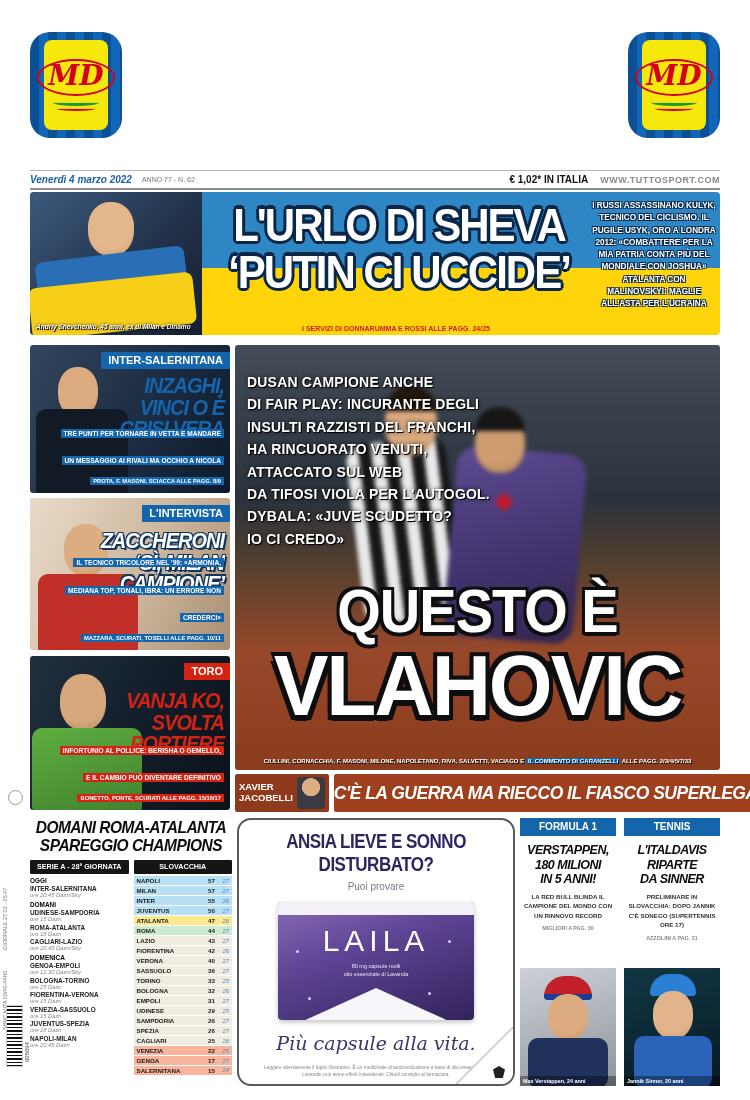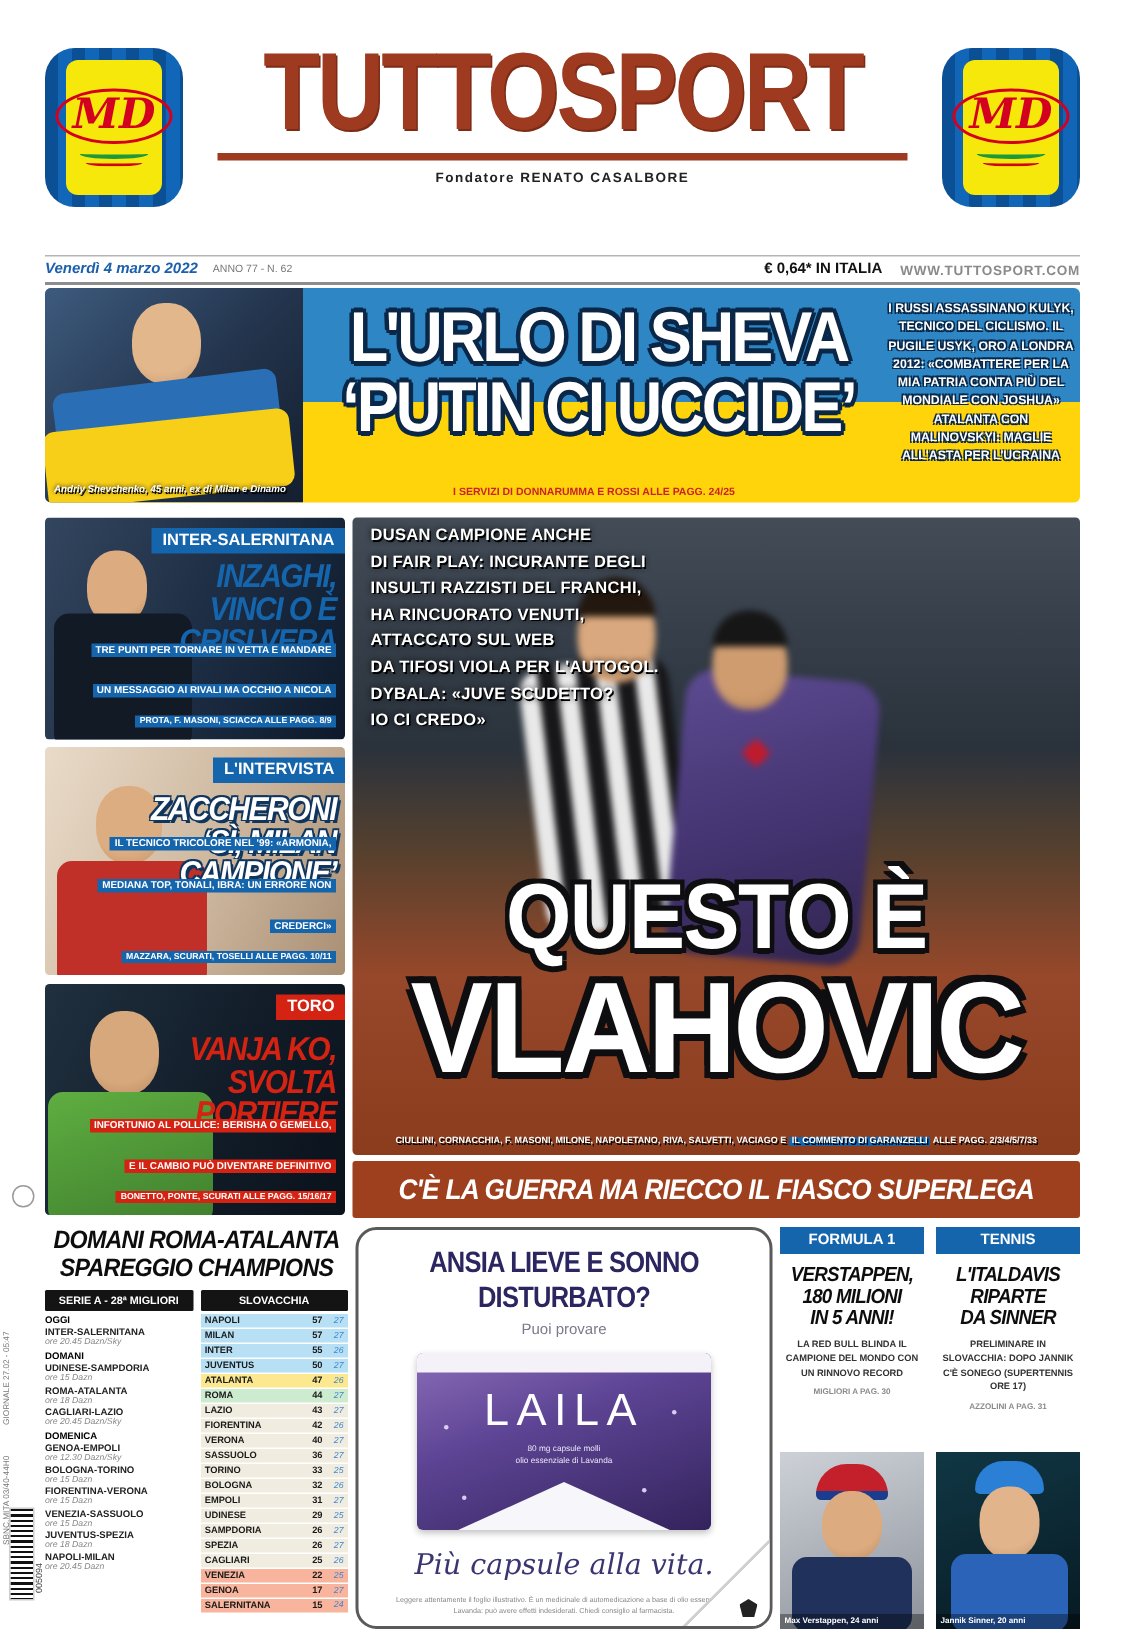--- a/index.html
+++ b/index.html
@@ -100,21 +100,21 @@
   .mp-viola { position:absolute; left:215px; top:105px; width:130px; height:190px; border-radius:20px;
     transform:rotate(5deg); background:linear-gradient(160deg,#5d4b92 0%,#41316c 60%,#32254f 100%); }
   .mp-head1 { position:absolute; left:150px; top:48px; width:52px; height:62px; border-radius:46%;
     background:radial-gradient(circle at 45% 40%, #d9a87e 0 58%, #b9885c 100%); }
   .mp-head2 { position:absolute; left:240px; top:70px; width:50px; height:58px; border-radius:46%;
     background:radial-gradient(circle at 45% 40%, #cf9c70 0 58%, #aa7b4f 100%); }
   .mp-hair1 { position:absolute; left:150px; top:40px; width:52px; height:26px; border-radius:26px 26px 0 0; background:#23180f; }
   .mp-hair2 { position:absolute; left:240px; top:62px; width:50px; height:24px; border-radius:24px 24px 0 0; background:#161616; }
   .mp-giglio { position:absolute; left:262px; top:150px; width:14px; height:14px; background:#c01b2d;
     transform:rotate(45deg); border-radius:3px; }
-  .mp-kicker { position:absolute; left:12px; top:4px; z-index:4; font-size:11px; font-weight:bold;
+  .mp-kicker { position:absolute; left:12px; top:26px; z-index:4; font-size:14px; font-weight:bold;
     color:#fff; text-transform:uppercase; line-height:1.6; white-space:pre-line; letter-spacing:0.2px;
     text-shadow:0 0 4px rgba(0,0,0,0.9),1px 1px 0 #000; }
   .mp-h1 { position:absolute; left:0; right:0; top:238px; text-align:center; z-index:4;
     font-size:56px; font-weight:bold; letter-spacing:-1px; color:#fff; line-height:1;
     transform:scaleY(1.1);
     text-shadow:-3px -3px 0 #0e0e10,3px -3px 0 #0e0e10,-3px 3px 0 #0e0e10,3px 3px 0 #0e0e10,0 4px 0 #0e0e10; }
   .mp-h2 { position:absolute; left:0; right:0; top:300px; text-align:center; z-index:4;
     font-size:82px; font-weight:bold; letter-spacing:-2px; color:#fff; line-height:1;
     transform:scaleY(1.05);
     text-shadow:-4px -4px 0 #0e0e10,4px -4px 0 #0e0e10,-4px 4px 0 #0e0e10,4px 4px 0 #0e0e10,0 5px 0 #0e0e10; }
@@ -221,39 +221,34 @@
 <div id="page">
 
   <div class="masthead">
     <div class="md-logo left">
       <div class="md-inner">
         <span class="md-text">MD</span>
         <div class="md-swoosh-g"></div>
         <div class="md-swoosh-r"></div>
       </div>
     </div>
-    <div class="brand">
-      <div class="brand-title">TUTTOSPORT</div>
-      <div class="brand-rule"></div>
-      <div class="brand-founder">Fondatore RENATO CASALBORE</div>
-    </div>
     <div class="md-logo right">
       <div class="md-inner">
         <span class="md-text">MD</span>
         <div class="md-swoosh-g"></div>
         <div class="md-swoosh-r"></div>
       </div>
     </div>
   </div>
 
   <div class="dateline">
     <span class="dl-date">Venerdì 4 marzo 2022</span>
     <span class="dl-issue">ANNO 77 - N. 62</span>
     <span class="dl-spacer"></span>
-    <span class="dl-price">€ 0,64* IN ITALIA</span>
+    <span class="dl-price">€ 1,02* IN ITALIA</span>
     <span class="dl-site">WWW.TUTTOSPORT.COM</span>
   </div>
 
   <div class="ukr">
     <div class="ukr-photo">
       <div class="sheva-head"></div>
       <div class="sheva-flag-b"></div>
       <div class="sheva-flag-y"></div>
     </div>
     <div class="ukr-caption">Andriy Shevchenko, 45 anni, ex di Milan e Dinamo</div>
@@ -335,31 +330,36 @@
 DYBALA: «JUVE SCUDETTO?
 IO CI CREDO»</div>
     <div class="mp-h1">QUESTO È</div>
     <div class="mp-h2">VLAHOVIC</div>
     <div class="mp-credit">
       <span>CIULLINI, CORNACCHIA, F. MASONI, MILONE, NAPOLETANO, RIVA, SALVETTI, VACIAGO E </span><span class="hl">IL COMMENTO DI GARANZELLI</span><span> ALLE PAGG. 2/3/4/5/7/33</span>
     </div>
   </div>
 
   <div class="edit-strip">
+    <div class="edit-author">
+      <span class="name">XAVIER
+JACOBELLI</span>
+      <div class="edit-portrait"></div>
+    </div>
     <div class="edit-title">
       <span>C'È LA GUERRA MA RIECCO IL FIASCO SUPERLEGA</span>
     </div>
   </div>
 
   <div class="seriea">
     <div class="sa-title">DOMANI ROMA-ATALANTA
 SPAREGGIO CHAMPIONS</div>
     <div class="sa-cols">
       <div class="sa-col">
-        <div class="sa-header">SERIE A - 28ª MIGLIORI</div>
+        <div class="sa-header">SERIE A - 28ª GIORNATA</div>
         <div id="fixtures">
             <div class="day">OGGI</div>
             <div class="match">INTER-SALERNITANA</div>
             <div class="time">ore 20.45 Dazn/Sky</div>
             <div class="day">DOMANI</div>
             <div class="match">UDINESE-SAMPDORIA</div>
             <div class="time">ore 15 Dazn</div>
             <div class="match">ROMA-ATALANTA</div>
             <div class="time">ore 18 Dazn</div>
             <div class="match">CAGLIARI-LAZIO</div>

